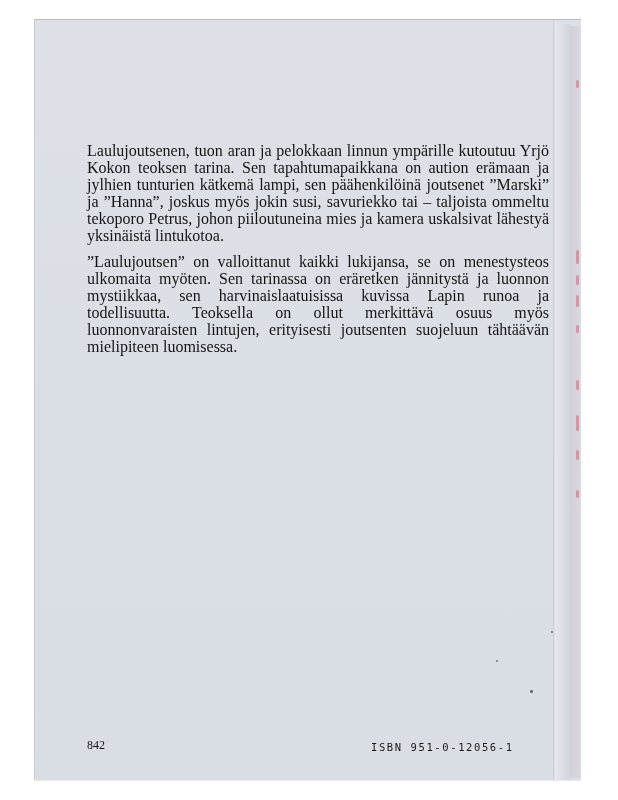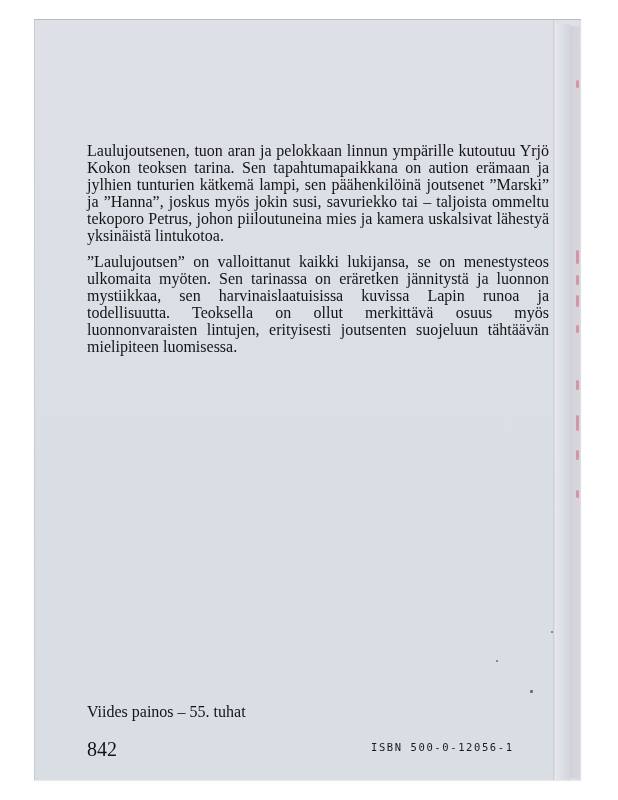--- a/index.html
+++ b/index.html
@@ -77,21 +77,21 @@
       top: 683px;
       font-family: "Liberation Serif", "DejaVu Serif", serif;
       font-size: 16px;
       color: #141414;
     }
     .code {
       position: absolute;
       left: 52px;
       top: 718px;
       font-family: "Liberation Serif", "DejaVu Serif", serif;
-      font-size: 20px;
+      font-size: 12px;
       color: #141414;
     }
     .isbn {
       position: absolute;
       left: 336px;
       top: 721px;
       font-family: "DejaVu Sans Mono", "Liberation Mono", monospace;
       font-size: 10.5px;
       letter-spacing: 1.6px;
       color: #1a1a1a;
@@ -119,20 +119,19 @@
   <div class="spine-mark" style="top:360px;height:10px;"></div>
   <div class="spine-mark" style="top:395px;height:16px;"></div>
   <div class="spine-mark" style="top:430px;height:10px;"></div>
   <div class="spine-mark" style="top:470px;height:8px;"></div>
 
   <div class="blurb">
     <p>Laulujoutsenen, tuon aran ja pelokkaan linnun ympärille kutoutuu Yrjö Kokon teoksen tarina. Sen tapahtumapaikkana on aution erämaan ja jylhien tunturien kätkemä lampi, sen päähenkilöinä joutsenet ”Marski” ja ”Hanna”, joskus myös jokin susi, savuriekko tai – taljoista ommeltu tekoporo Petrus, johon piiloutuneina mies ja kamera uskalsivat lähestyä yksi­näistä lintukotoa.</p>
     <p>”Laulujoutsen” on valloittanut kaikki lukijansa, se on mene­stysteos ulkomaita myöten. Sen tarinassa on eräretken jänni­tystä ja luonnon mystiikkaa, sen harvinaislaatuisissa kuvissa Lapin runoa ja todellisuutta. Teoksella on ollut merkittävä osuus myös luonnonvaraisten lintujen, erityisesti joutsenten suojeluun tähtäävän mielipiteen luomisessa.</p>
   </div>
 
-  <div class="edition">Viides painos – 55. tuhat</div>
   <div class="code">842</div>
-  <div class="isbn">ISBN 500-0-12056-1</div>
+  <div class="isbn">ISBN 951-0-12056-1</div>
 
   <div class="speck" style="left:461px;top:640px;"></div>
   <div class="speck" style="left:495px;top:670px;width:3px;height:3px;"></div>
   <div class="speck" style="left:516px;top:611px;"></div>
 </div>
 
 </body></html>

